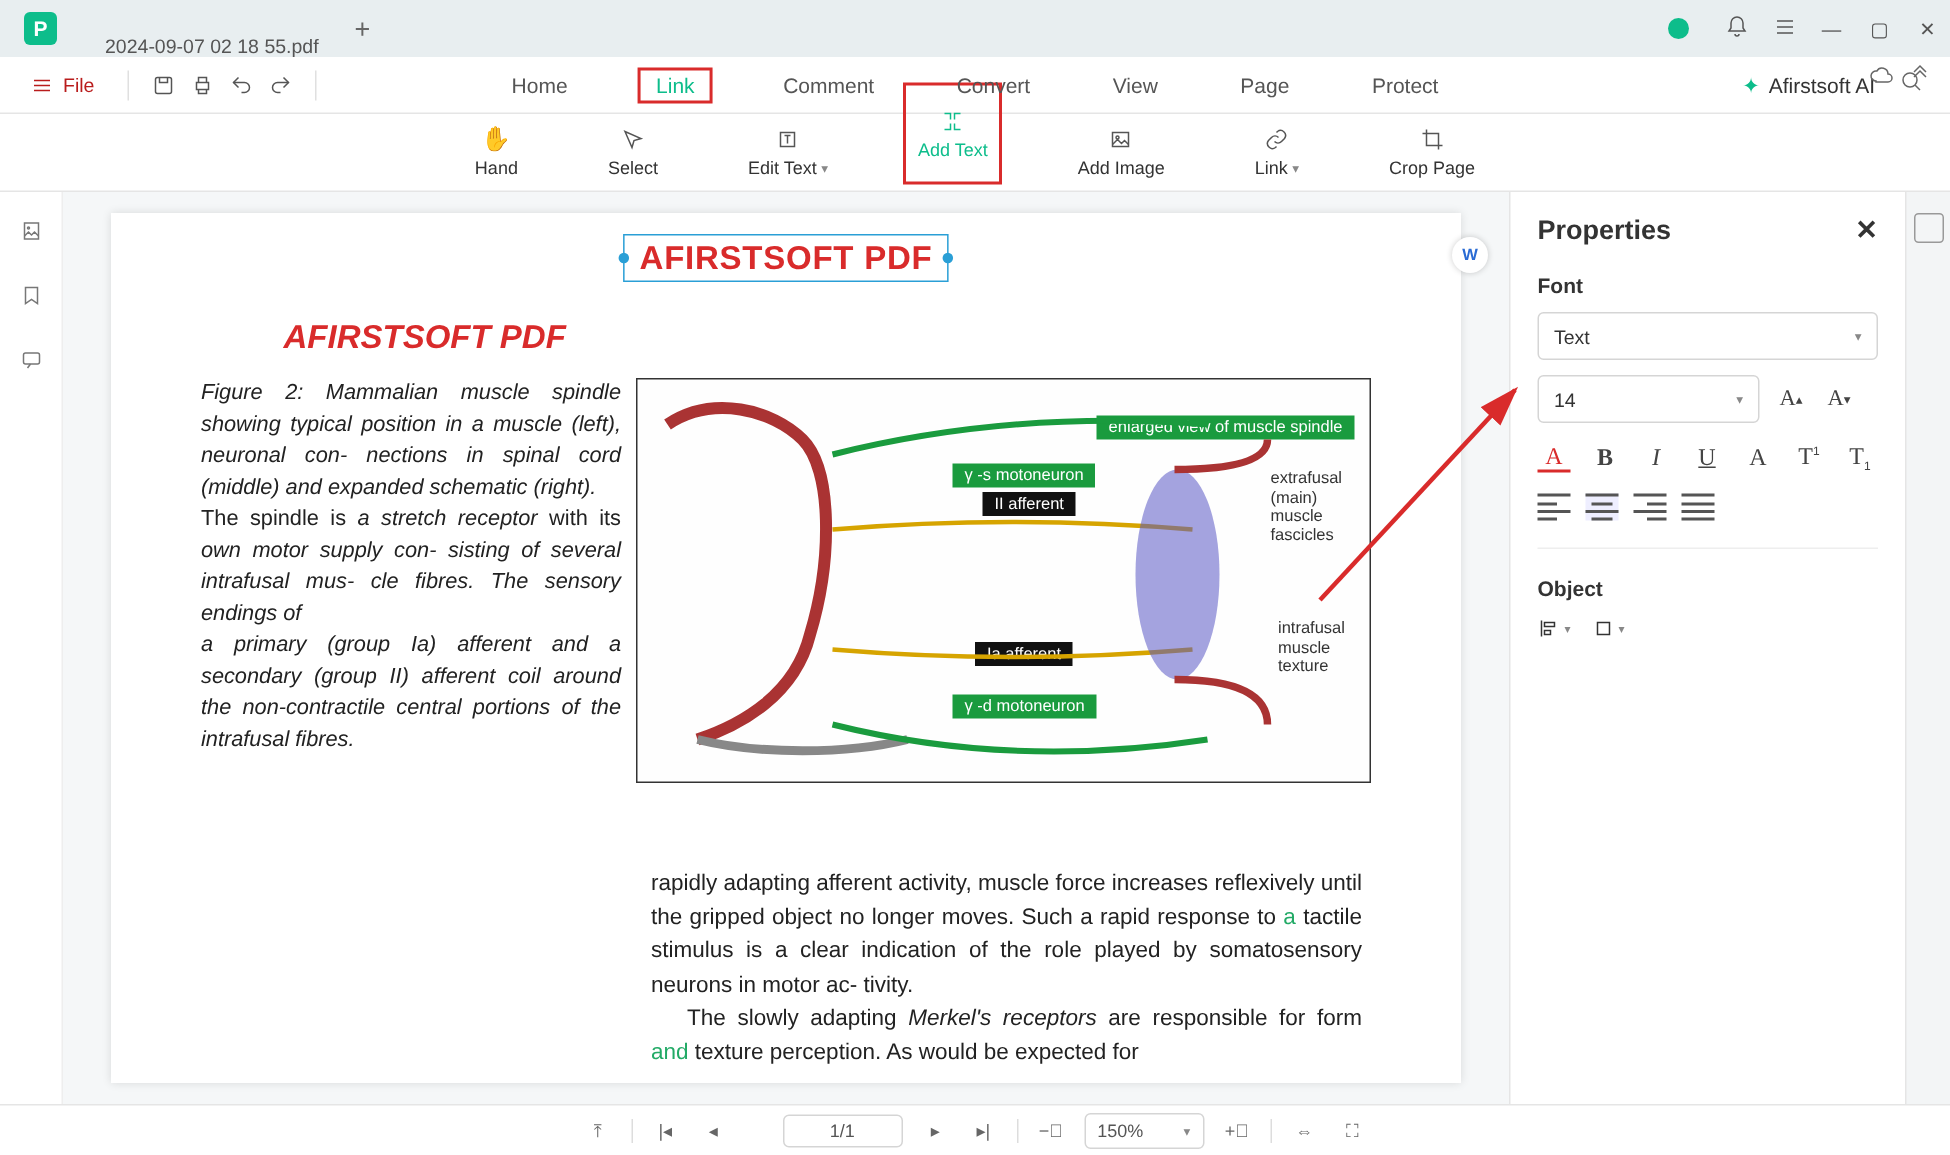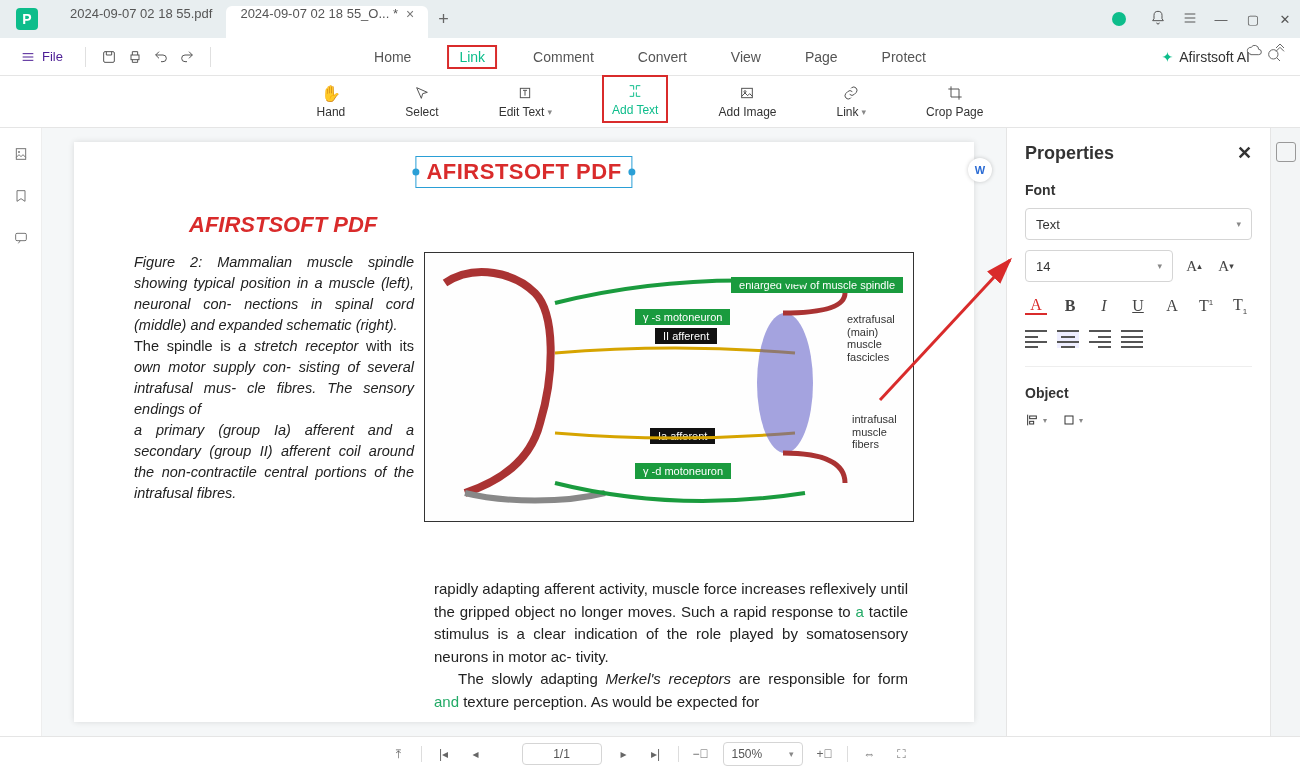--- a/index.html
+++ b/index.html
@@ -1,40 +1,40 @@
 <!DOCTYPE html>
 <html><head>
 <meta charset="utf-8">
 <style>
 * { margin:0; padding:0; box-sizing:border-box; font-family:-apple-system,"Segoe UI",Arial,sans-serif; }
 body { width:1300px; height:770px; background:#fff; overflow:hidden; position:relative; }
 .titlebar { height:38px; background:#e8eef0; display:flex; align-items:center; padding:0 8px; }
 .app-logo { width:22px; height:22px; background:#0dbd8b; border-radius:4px; margin:0 18px 0 8px; display:flex;align-items:center;justify-content:center;color:#fff;font-weight:bold;font-size:14px; }
-.tab { height:32px; padding:0 14px; display:flex; align-items:flex-start; font-size:13px; color:#555; gap:8px; margin-top:6px; border-radius:6px 6px 0 0;}
+.tab { height:32px; padding:0 14px; display:flex; align-items:flex-end; font-size:13px; color:#555; gap:8px; margin-top:6px; border-radius:6px 6px 0 0;}
 .tab.active { background:#fff; }
 .tab-close { font-size:14px; color:#777; cursor:pointer; }
 .tab-add { margin-left:10px; font-size:18px; color:#666; cursor:pointer; }
 .win-controls { margin-left:auto; display:flex; gap:18px; align-items:center; color:#555; }
 .win-controls span { width:14px; text-align:center; cursor:pointer; font-size:13px; }
 .badge-green { width:14px;height:14px;border-radius:50%;background:#0dbd8b;display:inline-block;margin-right:6px;}
 .topbar2 { height:38px; background:#fff; border-bottom:1px solid #e5e5e5; display:flex; align-items:center; padding:0 12px; gap:8px; }
-.file-btn { display:flex; align-items:center; gap:6px; font-size:13px; color:#4c1d95; padding:4px 8px; }
+.file-btn { display:flex; align-items:center; gap:6px; font-size:13px; color:#b91c1c; padding:4px 8px; }
 .divider { width:1px; height:20px; background:#e0e0e0; margin:0 6px; }
 .mini-icon { width:18px; height:18px; color:#555; display:flex;align-items:center;justify-content:center;}
-.menu-tabs { margin-left:auto; margin-right:auto; display:flex; gap:28px; position:absolute; left:50%; transform:translateX(-50%); }
+.menu-tabs { margin-left:auto; margin-right:auto; display:flex; gap:39px; position:absolute; left:50%; transform:translateX(-50%); }
 .menu-tab { font-size:14px; color:#555; padding:4px 8px; cursor:pointer;}
 .menu-tab.active { color:#0dbd8b; border:2px solid #d92b2b; padding:2px 10px;}
 .ai-brand { position:absolute; right:50px; display:flex; align-items:center; gap:6px; font-size:14px; color:#333;}
 .ai-star { color:#0dbd8b; font-size:14px;}
 .search-top { position:absolute; right:18px; color:#666;}
 .cloud-icons { position:absolute; right:12px; top:42px; display:flex; gap:10px; color:#666; z-index:5;}
 .ribbon { height:52px; background:#fff; border-bottom:1px solid #e5e5e5; display:flex; align-items:flex-end; justify-content:center; gap:40px; padding-bottom:4px;}
 .ribbon-item { display:flex; flex-direction:column; align-items:center; gap:2px; font-size:12px; color:#333; padding:4px 10px; cursor:pointer;}
 .ribbon-item .ri-icon { height:20px; display:flex; align-items:center; color:#555; font-size:16px;}
-.ribbon-item.active { border:2px solid #d92b2b; color:#0dbd8b; padding:4px 8px;}
+.ribbon-item.active { border:2px solid #d92b2b; color:#0dbd8b; padding:14px 8px;}
 .ribbon-item.active .ri-icon { color:#0dbd8b;}
 .ribbon-label { display:flex; align-items:center; gap:3px;}
 .caret { font-size:9px; color:#888;}
 .main { position:absolute; top:128px; bottom:34px; left:0; right:0; display:flex; }
 .left-rail { width:42px; background:#fff; border-right:1px solid #eee; display:flex; flex-direction:column; align-items:center; gap:22px; padding-top:18px; color:#777;}
 .right-rail { width:30px; background:#f3f5f6; border-left:1px solid #e5e5e5; display:flex; justify-content:center; padding-top:14px;}
 .right-rail-icon { width:20px;height:20px;border:1px solid #999;border-radius:3px;}
 .canvas-area { flex:1; background:#f5f7f8; display:flex; justify-content:center; padding:14px 10px; overflow:hidden;}
 .page { width:900px; background:#fff; box-shadow:0 0 6px rgba(0,0,0,.12); padding:16px 60px; position:relative; }
 .added-text-box { position:absolute; top:14px; left:50%; transform:translateX(-50%); border:1px solid #2a9fd6; padding:2px 10px;}
@@ -79,24 +79,20 @@
 svg.ico{width:16px;height:16px;stroke:currentColor;fill:none;stroke-width:1.5;}
 </style>
 </head>
 <body>
 
 <div class="titlebar">
   <div class="app-logo">P</div>
   <div class="tab">
     <span>2024-09-07 02 18 55.pdf</span>
   </div>
-  <div class="tab active">
-    <span>2024-09-07 02 18 55_O... *</span>
-    <span class="tab-close">×</span>
-  </div>
   <div class="tab-add">+</div>
   <div class="win-controls">
     <span class="badge-green"></span>
     <span>
       <svg class="ico" viewBox="0 0 24 24">
           <path d="M6 8a6 6 0 1 1 12 0v5l2 3H4l2-3V8z"></path>
           <path d="M10 19a2 2 0 0 0 4 0"></path>
         </svg>
     </span>
     <span>
@@ -265,21 +261,21 @@
       <div class="red-heading">AFIRSTSOFT PDF</div>
       <div class="two-col">
         <div class="caption-col" id="caption">Figure 2: Mammalian muscle spindle showing typical position in a muscle (left), neuronal con- nections in spinal cord (middle) and expanded schematic (right).<br><span class="reg">The spindle is</span> a stretch receptor <span class="reg">with its</span> own motor supply con- sisting of several intrafusal mus- cle fibres. The sensory endings of<br>a primary (group Ia) afferent and a secondary (group II) afferent coil around the non-contractile central portions of the intrafusal fibres.</div>
         <div class="figure-col">
           <div class="fig-label-g" style="top:24px;right:10px;">enlarged view of muscle spindle</div>
           <div class="fig-label-g" style="top:56px;left:210px;">γ -s motoneuron</div>
           <div class="fig-label-k" style="top:75px;left:230px;">II afferent</div>
           <div class="fig-label-k" style="top:175px;left:225px;">Ia afferent</div>
           <div class="fig-label-g" style="top:210px;left:210px;">γ -d motoneuron</div>
           <div class="fig-note" style="top:60px;right:6px;width:60px;">extrafusal (main) muscle fascicles</div>
-          <div class="fig-note" style="top:160px;right:6px;width:55px;">intrafusal muscle fibers</div>
+          <div class="fig-note" style="top:160px;right:6px;width:55px;">intrafusal muscle texture</div>
           <svg width="100%" height="100%" style="position:absolute;top:0;left:0;">
             <path d="M20 30 C 50 10, 90 20, 110 40 C 130 60, 130 120, 115 170 C 105 210, 70 230, 40 240" stroke="#a33" stroke-width="8" fill="none"></path>
             <path d="M40 240 C 80 250, 140 250, 180 240" stroke="#888" stroke-width="6" fill="none"></path>
             <path d="M130 50 Q 250 20 380 30" stroke="#1a9b3e" stroke-width="4" fill="none"></path>
             <path d="M130 230 Q 250 260 380 240" stroke="#1a9b3e" stroke-width="4" fill="none"></path>
             <path d="M130 100 Q 250 90 370 100" stroke="#d6a400" stroke-width="3" fill="none"></path>
             <path d="M130 180 Q 250 190 370 180" stroke="#d6a400" stroke-width="3" fill="none"></path>
             <ellipse cx="360" cy="130" rx="28" ry="70" fill="#5a58c4" opacity=".55"></ellipse>
             <path d="M358 60 Q420 60 420 40" stroke="#a33" stroke-width="5" fill="none"></path>
             <path d="M358 200 Q420 200 420 230" stroke="#a33" stroke-width="5" fill="none"></path>

